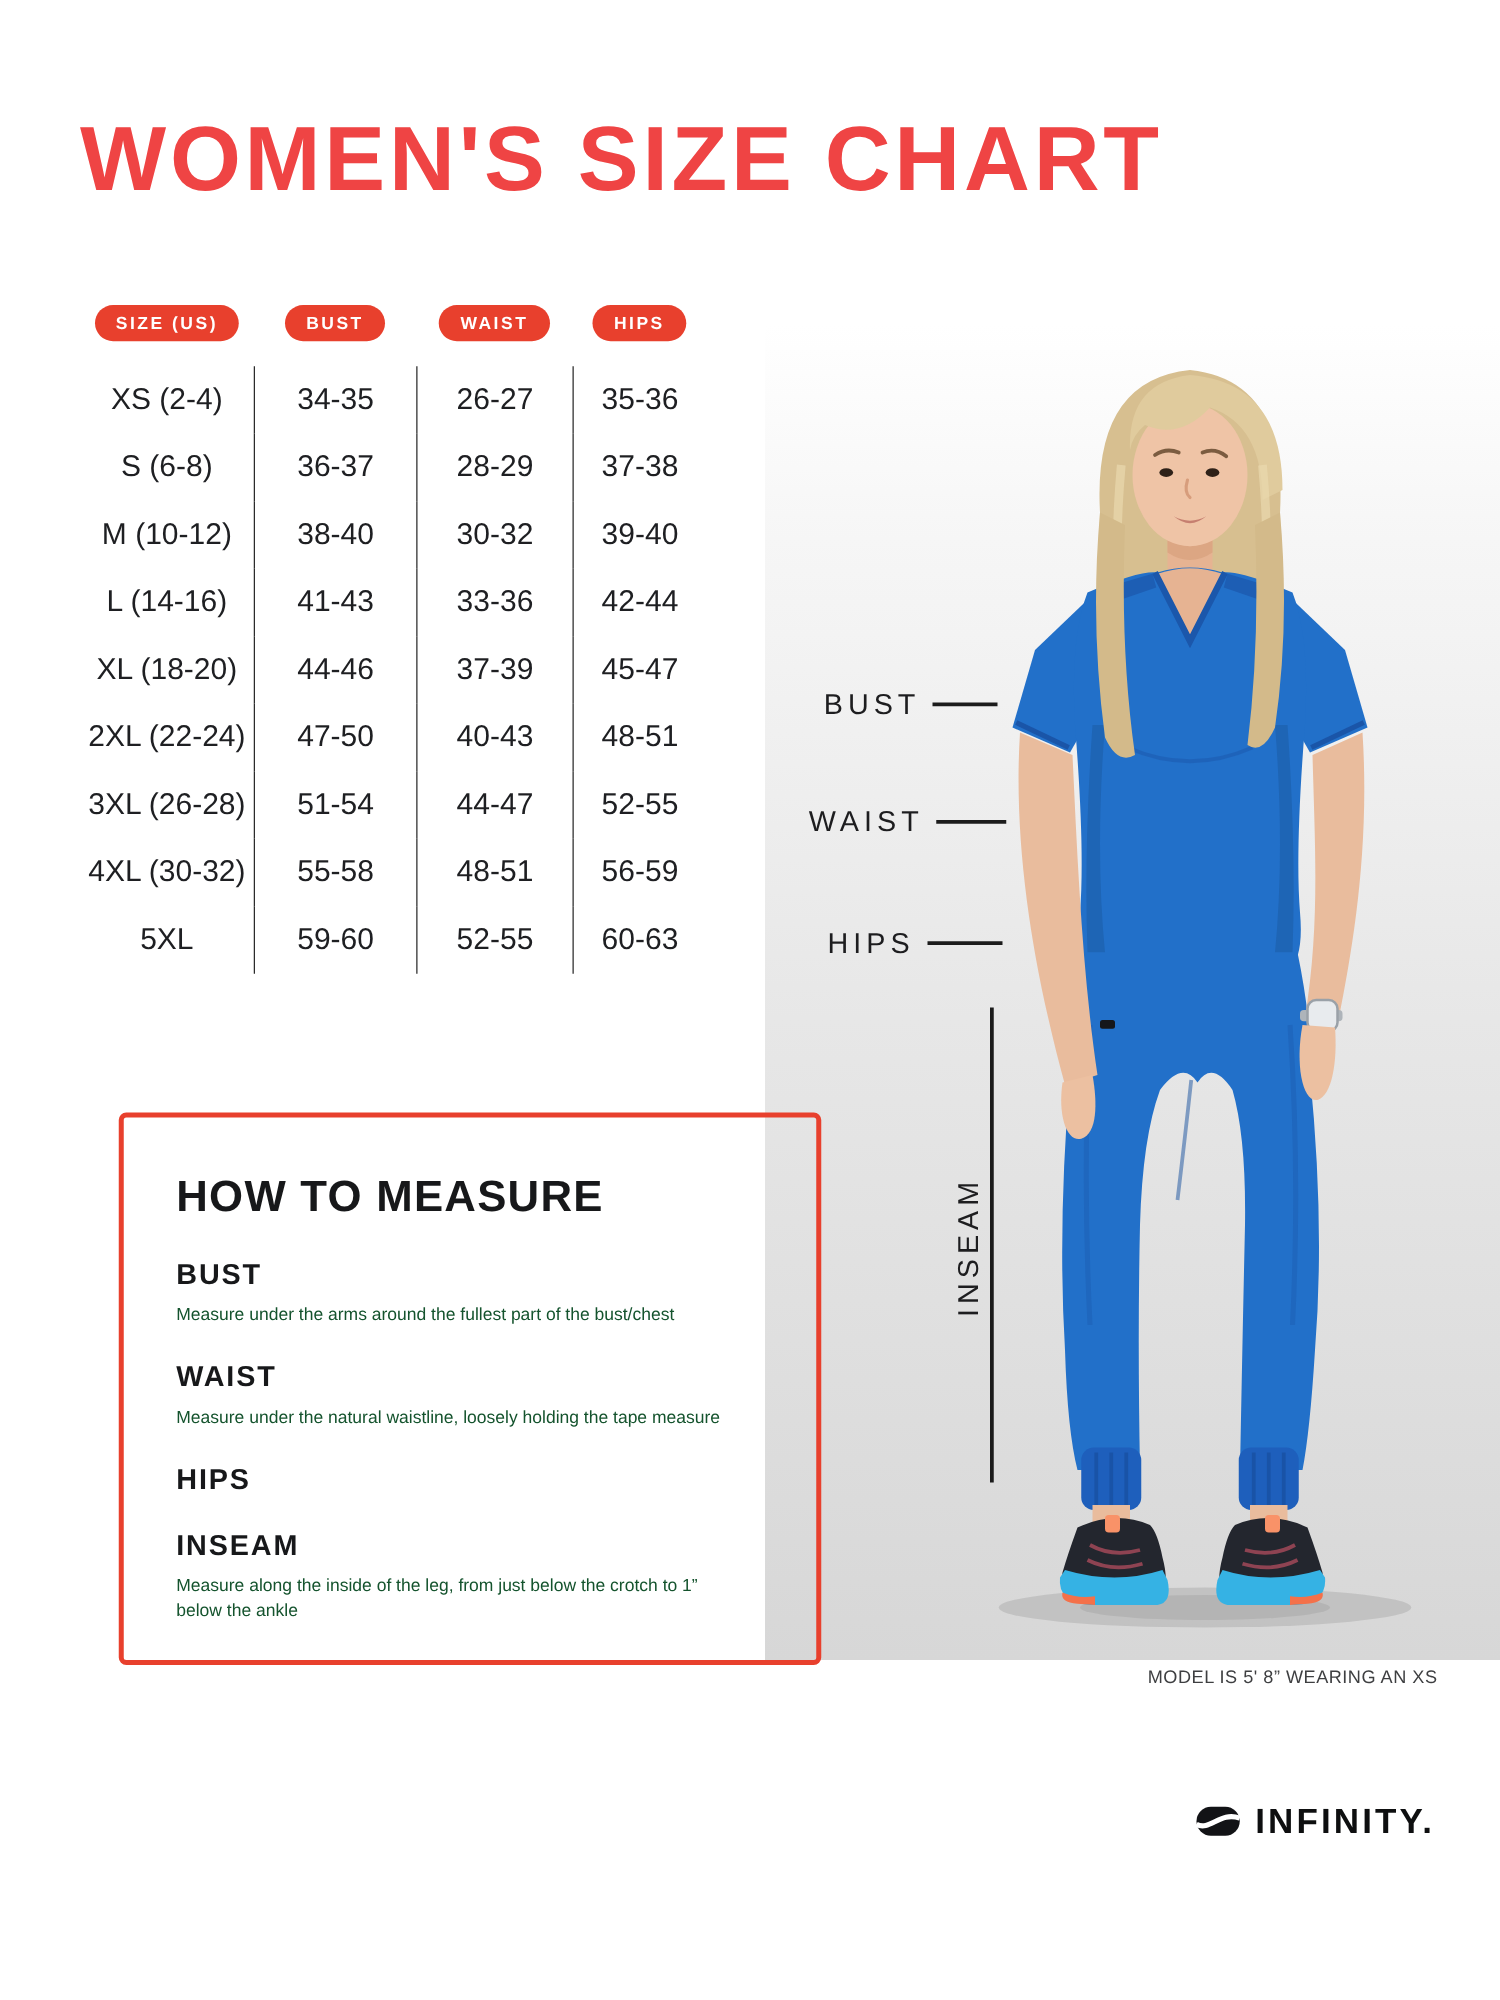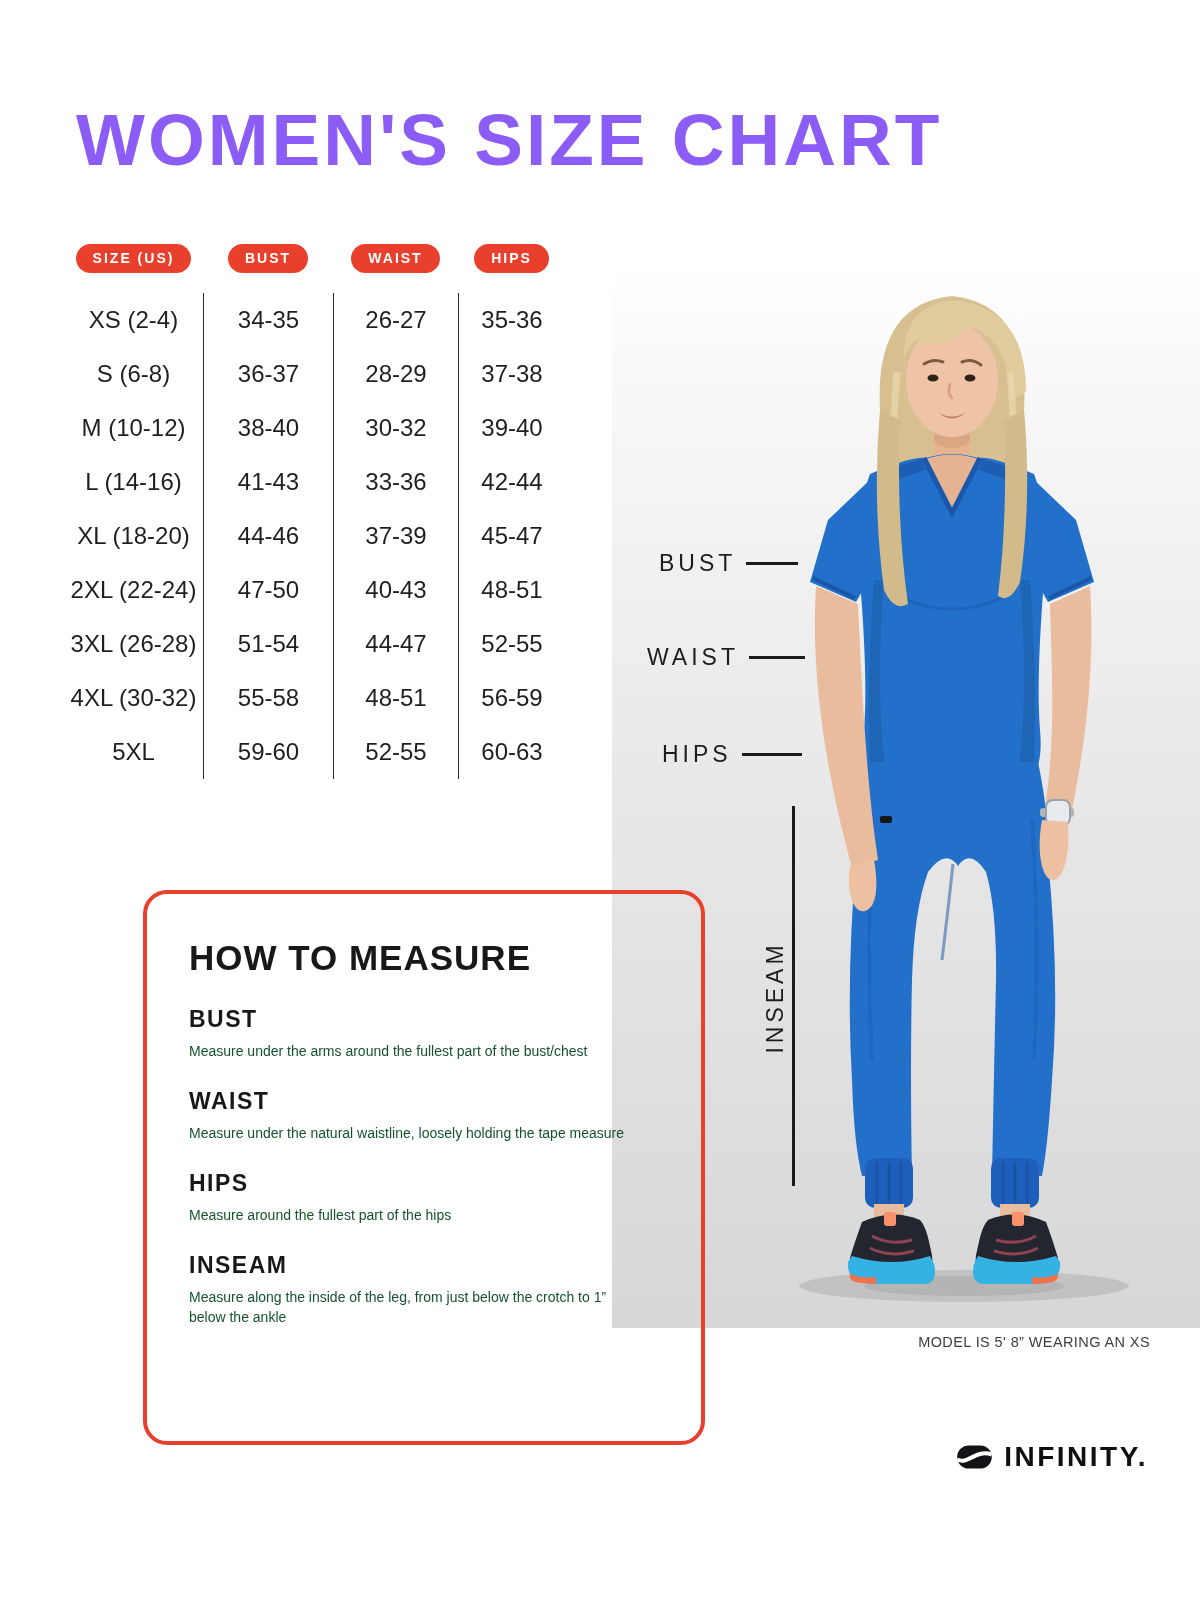--- a/index.html
+++ b/index.html
@@ -5,22 +5,22 @@
   :root{
     --accent-red:#e8402d;
     --scrub-blue:#2270c9;
   }
   html,body{margin:0;padding:0;}
   body{
     width:1200px;height:1600px;position:relative;background:#ffffff;
     font-family:"Liberation Sans",sans-serif;overflow:hidden;color:#1a1a1a;
   }
   .page-title{
-    position:absolute;left:60px;top:82px;margin:16px;
-    font-size:73px;font-weight:700;letter-spacing:3px;white-space:nowrap;color:#8b5cf6;
+    position:absolute;left:60px;top:82px;margin:4px;
+    font-size:73px;font-weight:700;letter-spacing:3px;white-space:nowrap;color:#ef4444;
   }
   
   .photo{
     position:absolute;left:612px;top:260px;width:588px;height:1068px;
     background:linear-gradient(180deg,#ffffff 0%,#f6f6f6 16%,#e7e7e7 52%,#d7d7d7 100%);
   }
   .photo svg{display:block;}
   .scrub{fill:var(--scrub-blue,#2270c9);}
   
   .size-table{position:absolute;left:64px;top:244px;width:501px;}
@@ -50,23 +50,23 @@
   .inseam-line{position:absolute;left:792px;top:806px;width:3px;height:380px;background:#1b1b1b;}
   .inseam-text{
     position:absolute;left:705px;top:984px;width:140px;text-align:center;
     font-size:23px;letter-spacing:4px;color:#1d1d1f;transform:rotate(-90deg);
   }
   .model-caption{
     position:absolute;top:1334px;right:50px;font-size:14.5px;letter-spacing:0.4px;color:#3e3f41;
   }
   
   .measure-box{
-    position:absolute;left:95px;top:890px;width:562px;height:555px;box-sizing:border-box;
-    border:4px solid var(--accent-red,#e8402d);border-radius:24px;
-    padding:44px 34px 0 42px;background:transparent;margin-left:48px;
+    position:absolute;left:95px;top:890px;width:562px;height:442px;box-sizing:border-box;
+    border:4px solid var(--accent-red,#e8402d);border-radius:6px;
+    padding:44px 34px 0 42px;background:transparent;
   }
   .measure-box h2{margin:0 0 28px;font-size:35px;font-weight:700;letter-spacing:1px;color:#17181a;}
   .measure-box h3{margin:26px 0 9px;font-size:23px;font-weight:700;letter-spacing:1.5px;color:#17181a;}
   .measure-box p{margin:0;font-size:14px;line-height:1.42;color:#14532d;max-width:445px;}
   
   .brand{position:absolute;top:1441px;right:52px;display:flex;align-items:center;gap:11px;}
   .brand-name{font-size:28px;font-weight:700;letter-spacing:2.5px;color:#0e0f10;white-space:nowrap;}
 </style>
 </head>
 <body>
@@ -245,21 +245,20 @@
   <section>
     <h3>BUST</h3>
     <p>Measure under the arms around the fullest part of the bust/chest</p>
   </section>
   <section>
     <h3>WAIST</h3>
     <p>Measure under the natural waistline, loosely holding the tape measure</p>
   </section>
   <section>
     <h3>HIPS</h3>
-    <p>Measure around the fullest part of the hips</p>
   </section>
   <section>
     <h3>INSEAM</h3>
     <p>Measure along the inside of the leg, from just below the crotch to 1” below the ankle</p>
   </section>
 </div>
 
 <div class="brand">
   <svg viewBox="0 0 44 34" width="37" height="28" aria-hidden="true">
     <rect x="1" y="3" width="42" height="28" rx="14" fill="#121316"></rect>

